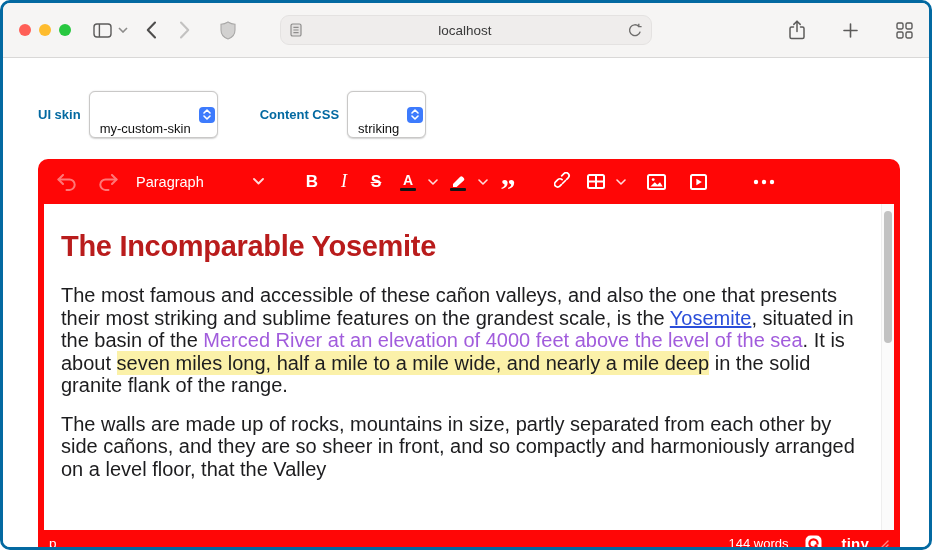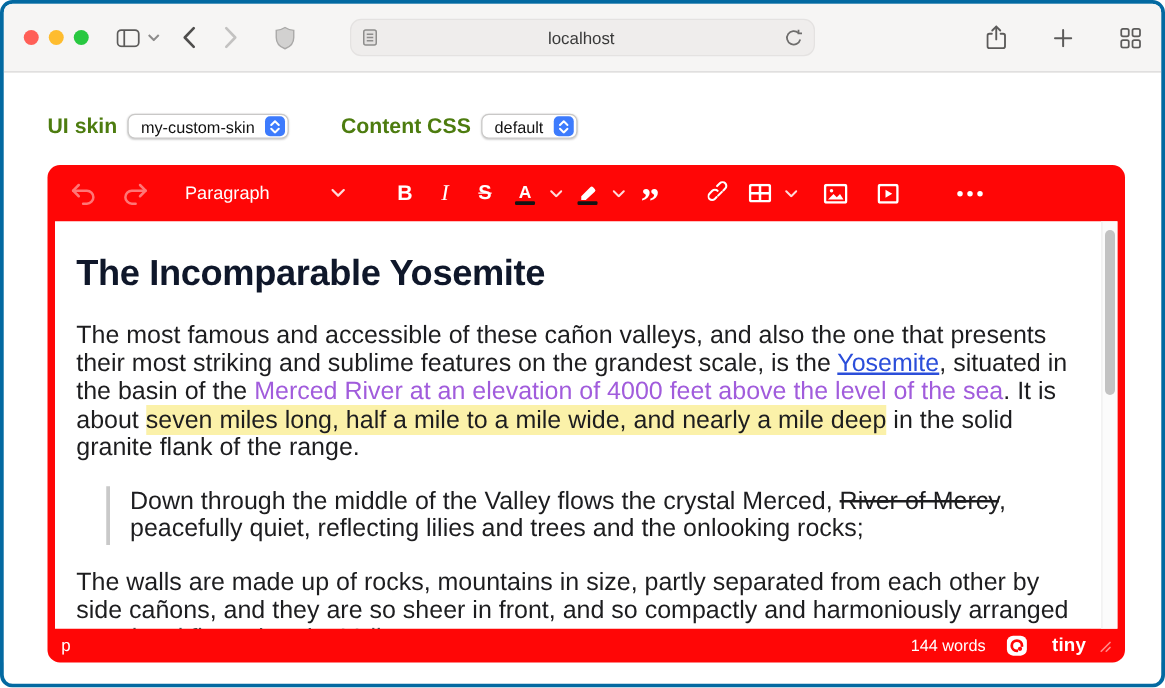--- a/index.html
+++ b/index.html
@@ -17,49 +17,49 @@
   .back { margin-left:18px !important; color:#4f4e4d; }
   .fwd { margin-left:22px !important; color:#c3c2c1; }
   .shield { margin-left:30px !important; }
   .url-bar { position:absolute; left:50%; transform:translateX(-50%); width:372px; height:30px; background:#efedec; border:1px solid #e4e2e1; border-radius:9px; display:flex; align-items:center; padding:0 9px; }
   .url-text { flex:1; text-align:center; font-size:13.5px; color:#3a3a3a; }
   .right-cluster { margin-left:auto; display:flex; align-items:center; gap:24px; color:#5c5b5a; }
 
   
   .page { padding:33px 35px 0; background:#fff; }
   .controls-row { display:flex; align-items:center; margin-bottom:21px; }
-  .ctl-label { font-size:17px; font-weight:700; color:#4d7c0f; margin-right:8px; }
+  .ctl-label { font-size:13px; font-weight:700; color:#0369a1; margin-right:8px; }
   .ctl-label.second { margin-left:42px; }
   .mac-select { display:inline-flex; align-items:center; background:#fff; border:1px solid #c9c8c7; border-radius:6px; box-shadow:0 .5px 1.5px rgba(0,0,0,.18); padding:1px 2px 1px 10px; font-size:13px; color:#111; min-height:20px; }
-  .mac-select .val { margin-right:8px; }
+  .mac-select .val { margin-right:8px;margin-top:28px; }
   .stepper { width:16px; height:16px; background:#3d7bfd; border-radius:4px; display:flex; align-items:center; justify-content:center; }
 
   
   .editor { width:862px; height:398px; background:var(--accent,#ff0606); border-radius:10px; overflow:hidden; display:flex; flex-direction:column; }
   .menubar { height:41px; display:flex; align-items:center; padding:0 13px; }
   .menu-item { color:#fff; font-size:14.5px; padding:6px 11px; border-radius:4px; cursor:default; }
   .toolbar { height:45px; display:flex; align-items:center; padding:0 12px; color:#fff; }
   .tb-btn { height:30px; min-width:32px; display:flex; align-items:center; justify-content:center; border-radius:4px; color:#fff; position:relative; }
   .disabled { opacity:.45; }
-  .para-dd { display:flex; align-items:center; justify-content:space-between; width:132px; margin:0 28px 0 24px; font-size:14.5px;gap:17px; }
+  .para-dd { display:flex; align-items:center; justify-content:space-between; width:132px; margin:0 28px 0 12px; font-size:14.5px;gap:17px; }
   .glyph-b { font-weight:700; font-size:17px; }
   .glyph-i { font-family:"Liberation Serif","DejaVu Serif",serif; font-style:italic; font-size:18px; }
   .glyph-s { font-size:16px; font-weight:600; text-decoration:line-through; }
   .color-btn { flex-direction:column; gap:1px; }
   .glyph-a { font-weight:700; font-size:14px; line-height:14px; }
   .color-bar { width:16px; height:3px; background:#141414; border-radius:1px; }
   .chev { display:flex; align-items:center; opacity:.85; margin:0 4px; }
   .glyph-quote { font-size:30px; font-weight:700; line-height:8px; padding-top:14px; font-family:"Liberation Serif","DejaVu Serif",serif; }
   .gap-s { width:10px; } .gap-m { width:24px; }
 
   .content-wrap { flex:1; margin:0 6px; background:#fff; position:relative; overflow:hidden; }
   .sb-track { position:absolute; top:0; right:0; bottom:0; width:13px; background:#fbfbfb; border-left:1px solid #eeeeee; }
   .sb-thumb { position:absolute; top:7px; right:2px; width:8px; height:132px; background:#c2c2c2; border-radius:4px; }
   .content { padding:20px 30px 0 17px; color:#1d1d1f; }
-  .content h1 { font-size:29px; font-weight:700; letter-spacing:-.3px; margin:6px 0 21px; color:#0f172a; }
+  .content h1 { font-size:29px; font-weight:700; letter-spacing:-.3px; margin:6px 0 21px; color:#b91c1c; }
   .content p { font-size:20px; line-height:22.5px; margin-bottom:16px; }
   .content a { color:var(--link,#2b4eda); text-decoration:underline; }
   .purple { color:var(--purple,#a15cdc); }
   .hl { background:var(--highlight,#fbf1a9); padding:1px 0; }
   .strike { text-decoration:line-through; }
   blockquote { margin:19px 0 19px 24px; padding:1px 0 1px 16px; border-left:3px solid #c9c9c9; }
   blockquote p { margin-bottom:0 !important; }
 
   .statusbar { height:27px; display:flex; align-items:center; padding:0 11px; color:#fff; font-size:13.5px; }
   .sb-right { margin-left:auto; display:flex; align-items:center; }
@@ -157,21 +157,21 @@
         <span class="val">my-custom-skin</span>
         <span class="stepper">
           <svg width="8" height="11" viewBox="0 0 8 11" fill="none" stroke="#fff" stroke-width="1.6" stroke-linecap="round" stroke-linejoin="round">
               <polyline points="1,4 4,1 7,4"></polyline>
               <polyline points="1,7 4,10 7,7"></polyline>
             </svg>
         </span>
       </span>
       <span class="ctl-label second">Content CSS</span>
       <span class="mac-select">
-        <span class="val">default</span>
+        <span class="val">striking</span>
         <span class="stepper">
           <svg width="8" height="11" viewBox="0 0 8 11" fill="none" stroke="#fff" stroke-width="1.6" stroke-linecap="round" stroke-linejoin="round">
               <polyline points="1,4 4,1 7,4"></polyline>
               <polyline points="1,7 4,10 7,7"></polyline>
             </svg>
         </span>
       </span>
     </div>
 
     <div class="editor">
@@ -283,23 +283,20 @@
               <circle cx="11" cy="3" r="2.2" fill="#fff"></circle>
               <circle cx="19" cy="3" r="2.2" fill="#fff"></circle>
             </svg>
         </span>
       </div>
 
       <div class="content-wrap">
         <div class="content">
           <h1>The Incomparable Yosemite</h1>
           <p><span>The most famous and accessible of these cañon valleys, and also the one that presents their most striking and sublime features on the grandest scale, is the </span><a>Yosemite</a><span>, situated in the basin of the </span><span class="purple">Merced River at an elevation of 4000 feet above the level of the sea</span><span>. It is about </span><span class="hl">seven miles long, half a mile to a mile wide, and nearly a mile deep</span><span> in the solid granite flank of the range.</span></p>
-          <blockquote>
-            <p><span>Down through the middle of the Valley flows the crystal Merced, </span><span class="strike">River of Mercy</span><span>, peacefully quiet, reflecting lilies and trees and the onlooking rocks;</span></p>
-          </blockquote>
           <p>The walls are made up of rocks, mountains in size, partly separated from each other by side cañons, and they are so sheer in front, and so compactly and harmoniously arranged on a level floor, that the Valley</p>
         </div>
         <div class="sb-track"></div>
         <div class="sb-thumb"></div>
       </div>
 
       <div class="statusbar">
         <span>p</span>
         <div class="sb-right">
           <span class="wordcount">144 words</span>

